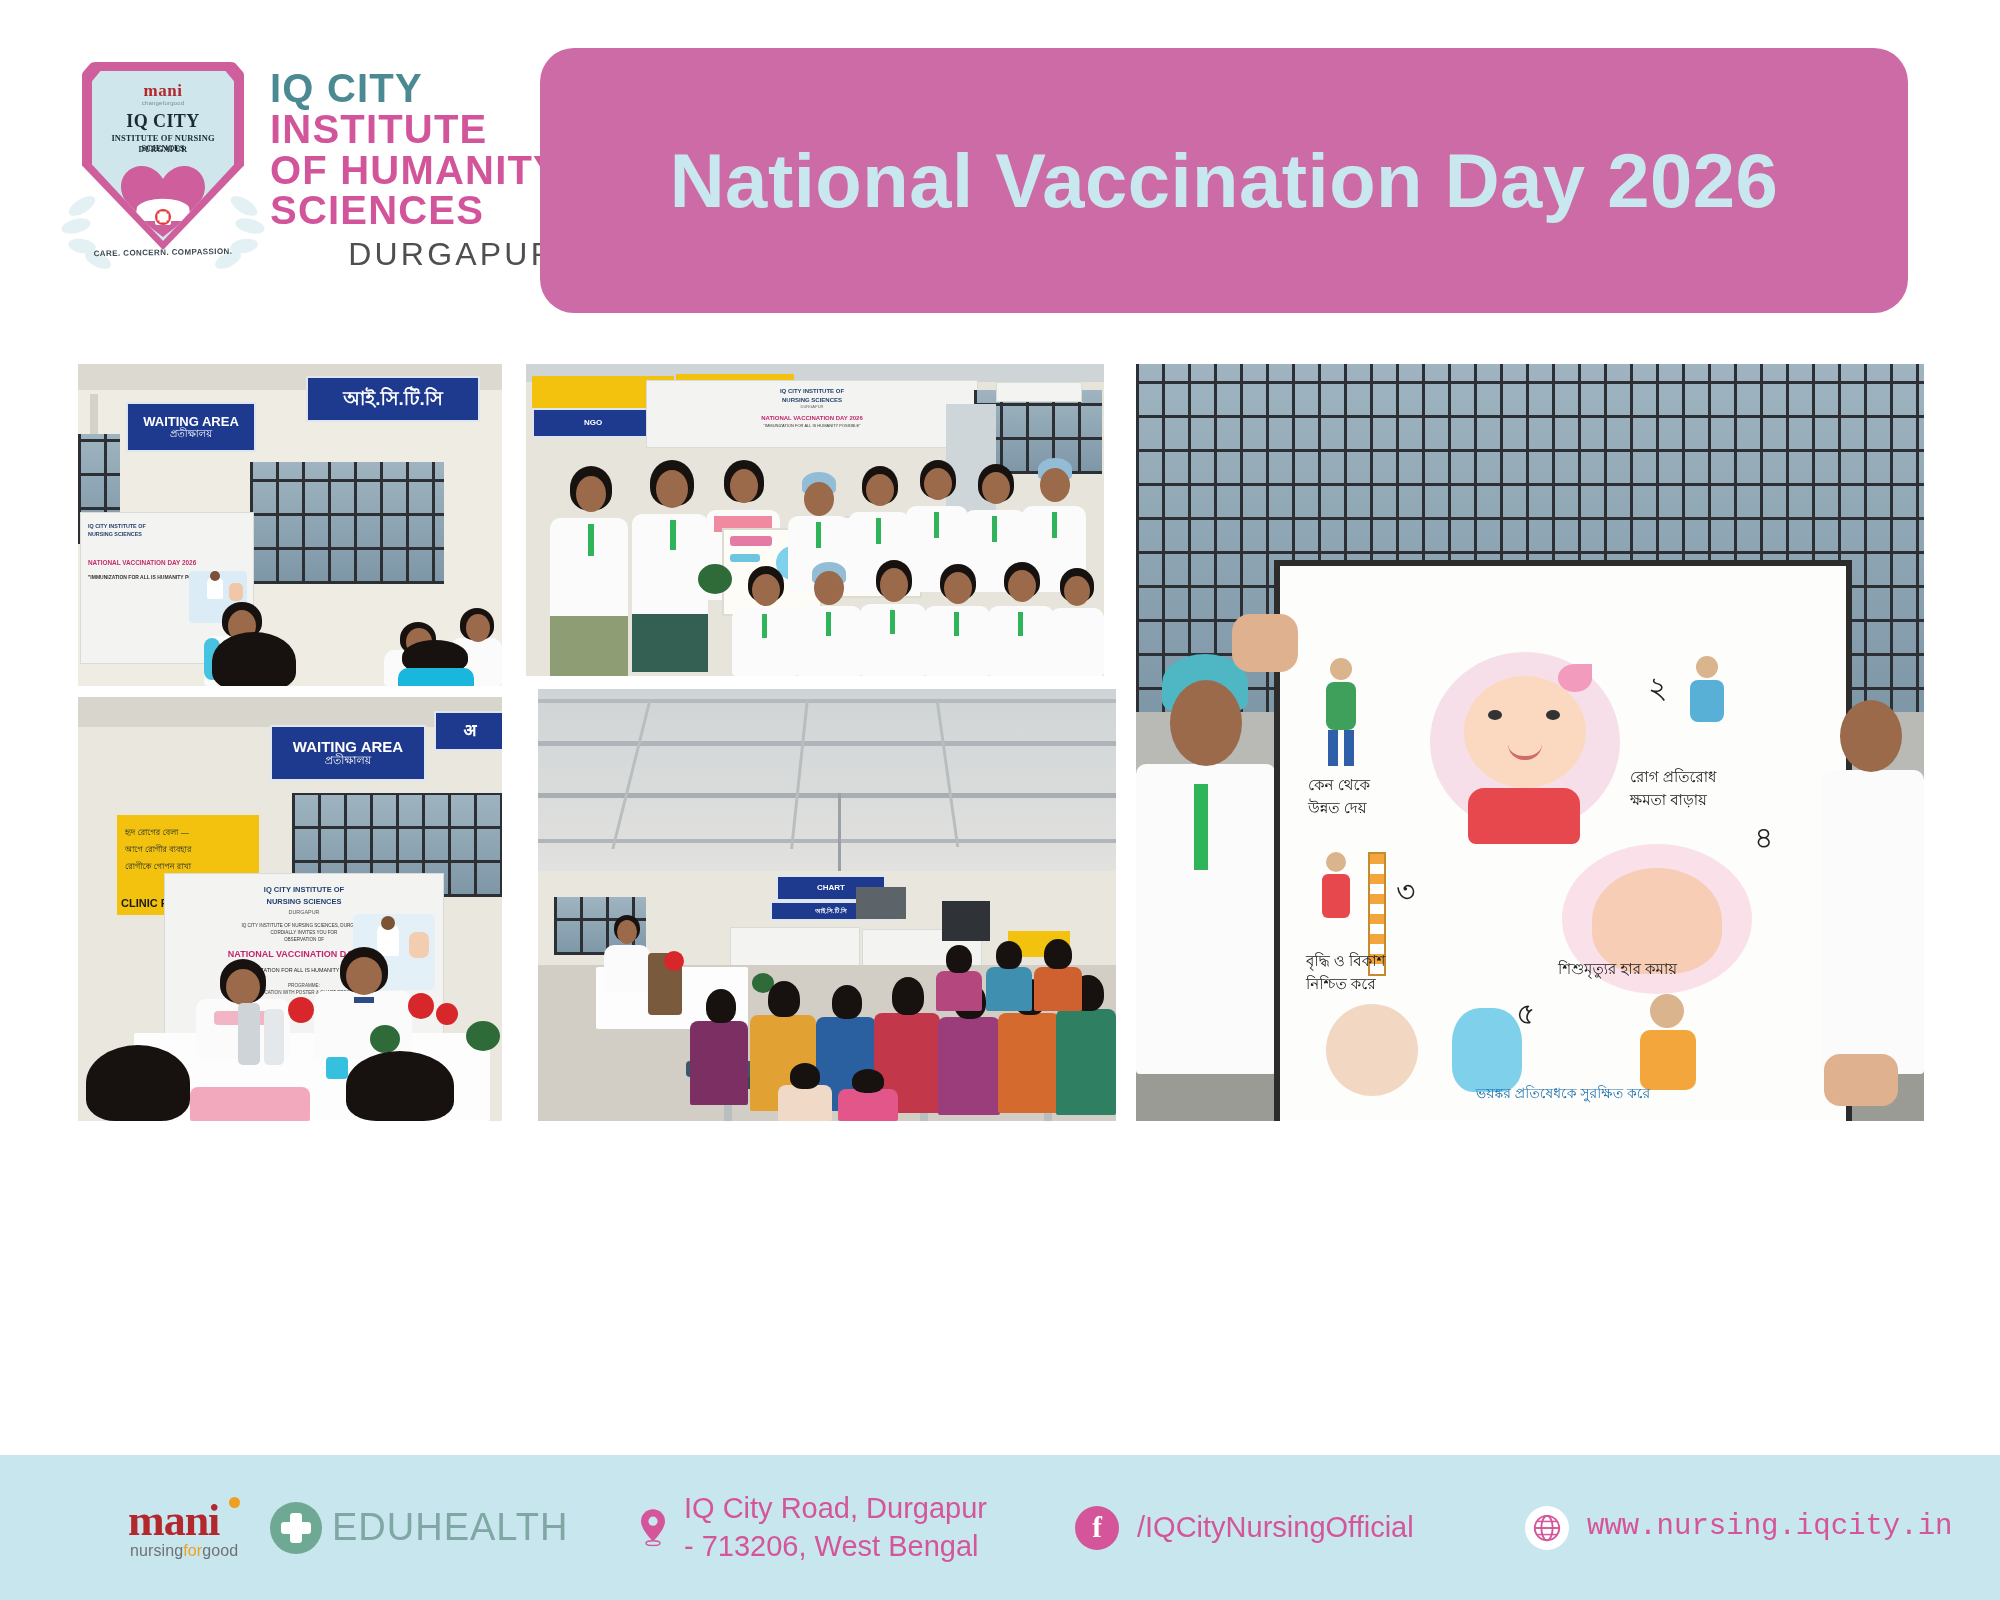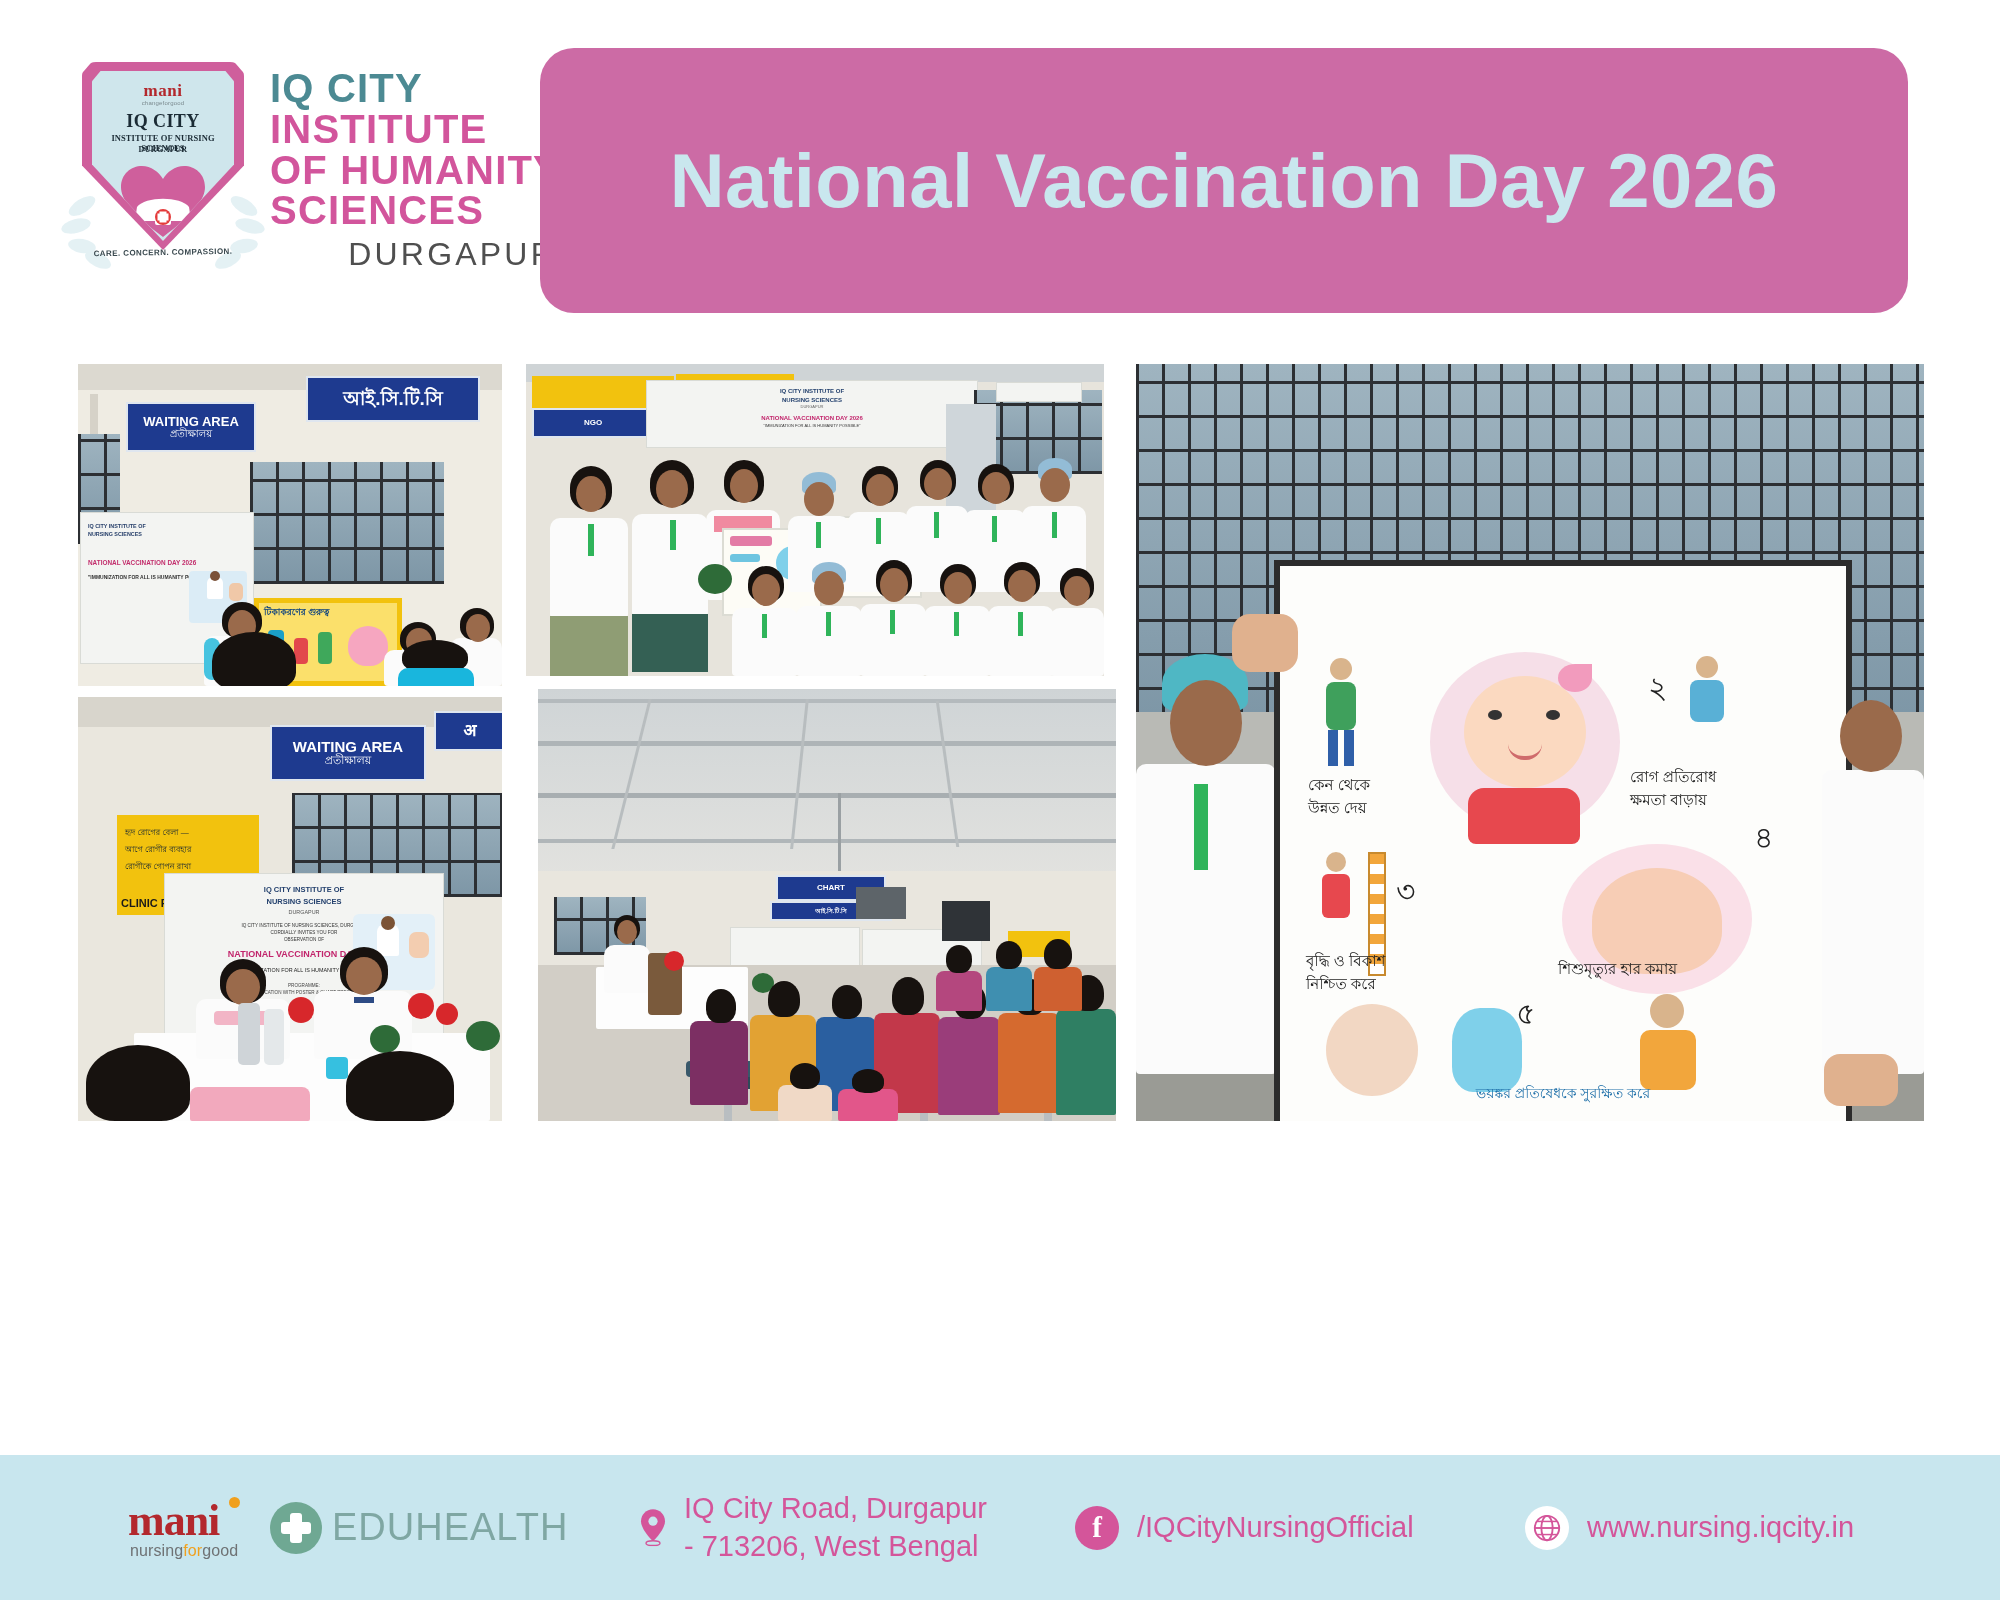--- a/index.html
+++ b/index.html
@@ -185,21 +185,21 @@
   .plus-badge:before{left:50%;top:11px;width:12px;height:30px;margin-left:-6px;}
   .plus-badge:after{top:50%;left:11px;height:12px;width:30px;margin-top:-6px;}
   .eduhealth{
     font-size:38px;color:#7fa7a3;letter-spacing:1px;font-weight:400;
   }
 
   .f-item{position:absolute;top:50%;transform:translateY(-50%);
     display:flex;align-items:center;gap:18px;}
   .f-addr{left:640px;}
   .f-fb{left:1075px;}
-  .f-web{left:1525px;}
+  .f-web{left:1525px;font-family:Liberation Mono, monospace;}
   .f-text{
     color:#d4559a;font-size:29px;line-height:1.34;white-space:pre-line;
   }
   .f-text.one{white-space:nowrap;}
   .pin{width:26px;height:38px;position:relative;flex:0 0 auto;}
   .fb-badge{
     width:44px;height:44px;border-radius:50%;background:#d4559a;
     color:#fff;font-weight:700;font-size:29px;
     display:flex;align-items:center;justify-content:center;
     font-family:"Liberation Serif", serif;flex:0 0 auto;
@@ -291,28 +291,20 @@
           <div style="color:#c22c6b;font-size:6.4px;">NATIONAL VACCINATION DAY 2026</div>
           <div style="height:6px;"></div>
           <div style="color:#333;font-size:5px;">"IMMUNIZATION FOR ALL IS HUMANITY POSSIBLE"</div>
         </div>
         <div style="position:absolute;right:6px;top:58px;width:58px;height:52px;background:#dbecf6;border-radius:4px;"></div>
         <div style="position:absolute;right:30px;top:64px;width:16px;height:22px;background:#fff;border-radius:6px 6px 2px 2px;"></div>
         <div style="position:absolute;right:33px;top:58px;width:10px;height:10px;background:#7a5138;border-radius:50%;"></div>
         <div style="position:absolute;right:10px;top:70px;width:14px;height:18px;background:#f0c8a8;border-radius:5px;"></div>
       </div>
 
-      <div class="yellowsign" style="left:176px;top:234px;width:148px;height:88px;">
-        <div style="position:absolute;inset:5px;background:#fbe06b;"></div>
-        <div style="position:absolute;left:10px;top:7px;font-size:9px;color:#15477d;font-weight:700;">টিকাকরণের গুরুত্ব</div>
-        <div style="position:absolute;left:14px;top:32px;width:16px;height:34px;background:#1aa0c8;border-radius:4px;"></div>
-        <div style="position:absolute;left:40px;top:40px;width:14px;height:26px;background:#e2484c;border-radius:4px;"></div>
-        <div style="position:absolute;left:64px;top:34px;width:14px;height:32px;background:#3fa85b;border-radius:4px;"></div>
-        <div style="position:absolute;left:94px;top:28px;width:40px;height:40px;background:#f6a6c0;border-radius:50% 50% 45% 45%;"></div>
-      </div>
 
       <div class="person" style="left:126px;top:238px;width:74px;height:84px;">
         <div class="coat" style="left:0;top:34px;width:74px;height:50px;"></div>
         <div class="scrub" style="left:0;top:36px;width:16px;height:42px;"></div>
         <div class="hair" style="left:18px;top:0;width:40px;height:36px;"></div>
         <div class="head" style="left:24px;top:8px;width:28px;height:32px;"></div>
         <div class="lanyard" style="left:34px;top:44px;width:6px;height:26px;"></div>
       </div>
       <div class="person" style="left:306px;top:258px;width:70px;height:64px;">
         <div class="coat" style="left:0;top:28px;width:70px;height:36px;"></div>

